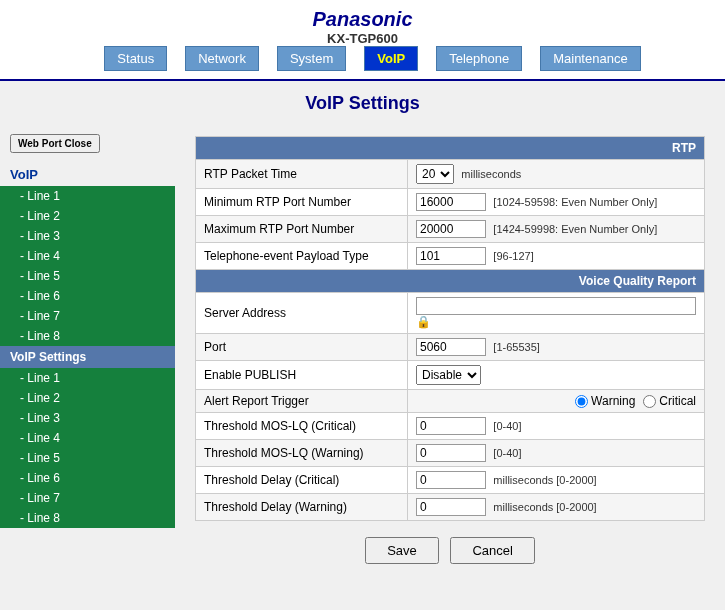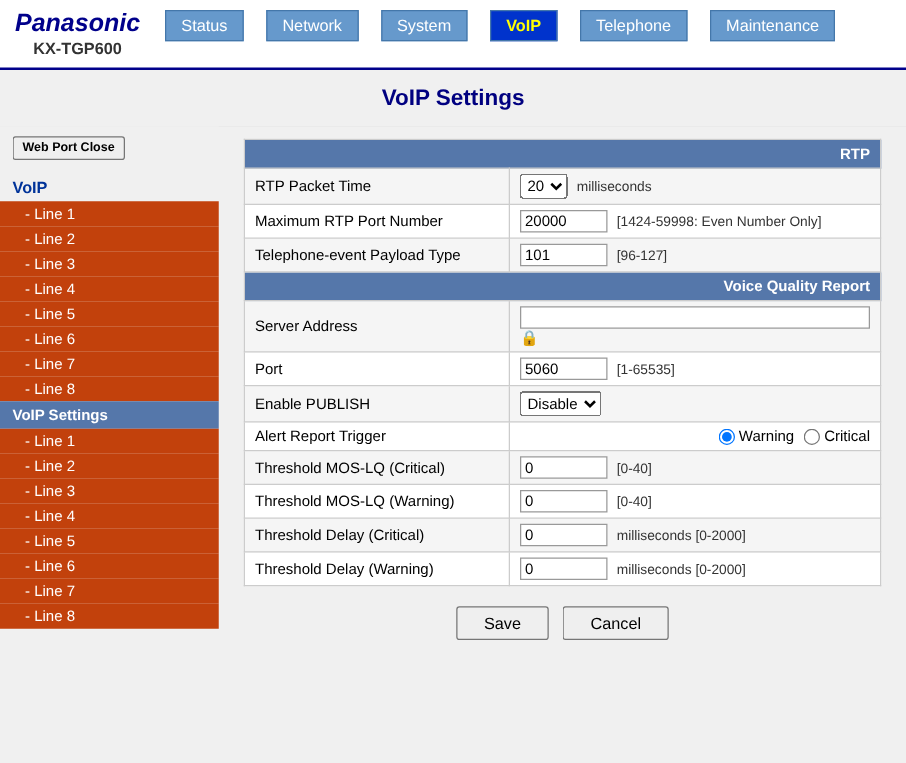--- a/index.html
+++ b/index.html
@@ -1,39 +1,39 @@
 <!DOCTYPE html>
 <html><head>
   <meta charset="utf-8">
   <style>
     * { box-sizing: border-box; margin: 0; padding: 0; }
     body { font-family: Arial, sans-serif; font-size: 13px; background: #d0d0d0; }
 
     
-    .header { background: #fff; padding: 8px 12px; display: flex; align-items: flex-start; border-bottom: 2px solid #00008b; }
+    .header { background: #fff; padding: 8px 12px; display: flex; align-items: center; border-bottom: 2px solid #00008b; flex-direction: column; }
     .brand { display: flex; flex-direction: column; align-items: center; }
     .brand-name { color: #00008b; font-size: 20px; font-weight: bold; font-style: italic; }
     .model { font-size: 13px; font-weight: bold; color: #333; }
     .nav { margin-left: 20px; display: flex; gap: 18px; }
     .nav-item { background: #6699cc; color: white; padding: 4px 12px; cursor: pointer; font-size: 13px; border: 1px solid #4477aa; }
     .nav-item.active { background: #0033cc; color: #ffff00; font-weight: bold; }
 
     
     .page-title { text-align: center; padding: 12px; font-size: 18px; font-weight: bold; color: #000080; background: #f0f0f0; }
 
     
     .main-layout { display: flex; background: #f0f0f0; min-height: 540px; }
 
     
     .sidebar { width: 175px; padding: 8px 0; background: #f0f0f0; flex-shrink: 0; }
     .sidebar-top-btn { margin: 0 10px 10px 10px; }
     .sidebar-top-btn button { font-size: 10px; padding: 2px 6px; cursor: pointer; font-weight: bold; }
     .sidebar-section-label { color: #003399; font-weight: bold; font-size: 13px; padding: 4px 10px; }
     .sidebar-group-header { background: #5577aa; color: white; font-weight: bold; padding: 4px 10px; font-size: 12px; }
-    .sidebar-item { background: #c2410c; color: white; padding: 3px 10px 3px 20px; font-size: 12px; cursor: pointer; }
+    .sidebar-item { background: #15803d; color: white; padding: 3px 10px 3px 20px; font-size: 12px; cursor: pointer; }
 
     
     .content { flex: 1; padding: 10px 20px; }
 
     
     .section-header { background: #5577aa; color: white; font-weight: bold; padding: 4px 8px; font-size: 13px; text-align: right; }
 
     
     .form-table { width: 100%; border-collapse: collapse; background: white; }
     .form-table tr td { padding: 4px 8px; border: 1px solid #ccc; font-size: 12px; }
@@ -114,20 +114,27 @@
             <select>
               <option>20</option>
               <option>30</option>
               <option>40</option>
               <option>60</option>
             </select>
             <span class="hint">milliseconds</span>
           </td>
         </tr>
         <tr>
+          <td class="label-cell">Minimum RTP Port Number</td>
+          <td class="value-cell">
+            <input type="text" value="16000" style="">
+            <span class="hint">[1024-59598: Even Number Only]</span>
+          </td>
+        </tr>
+        <tr>
           <td class="label-cell">Maximum RTP Port Number</td>
           <td class="value-cell">
             <input type="text" value="20000" style="">
             <span class="hint">[1424-59998: Even Number Only]</span>
           </td>
         </tr>
         <tr>
           <td class="label-cell">Telephone-event Payload Type</td>
           <td class="value-cell">
             <input type="text" value="101" style="">

